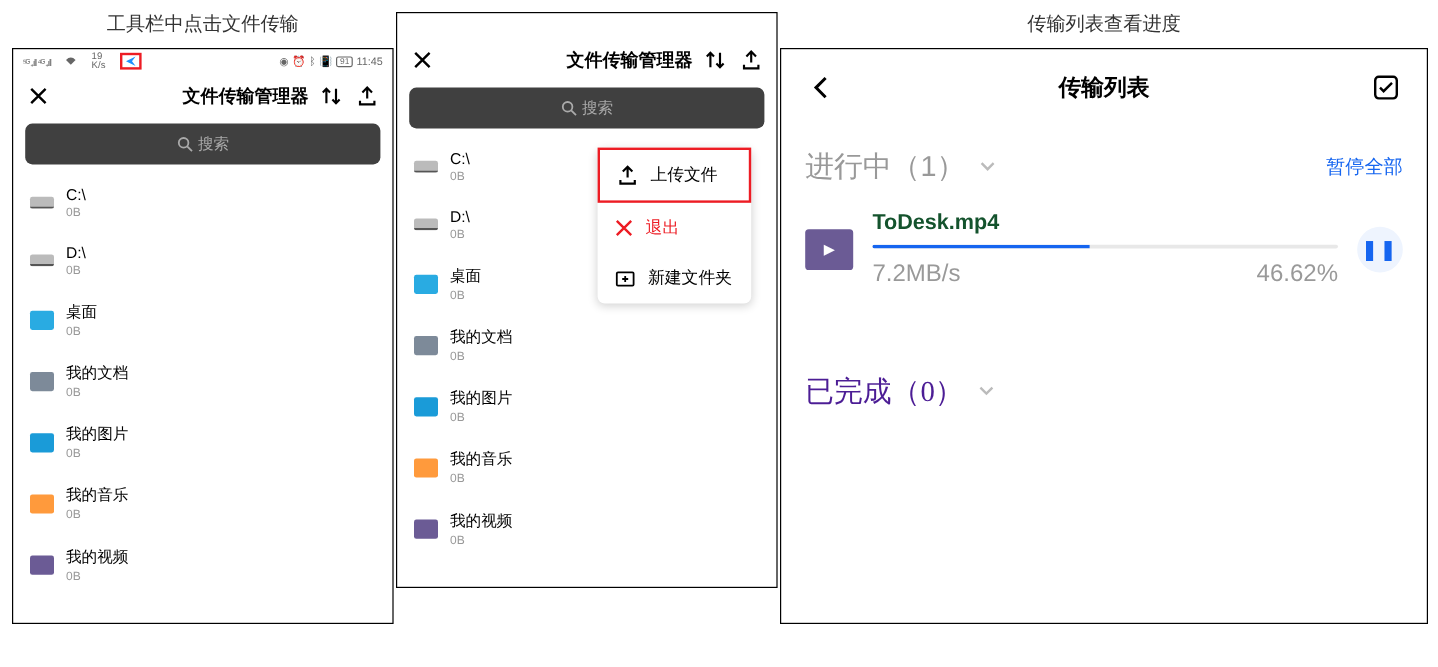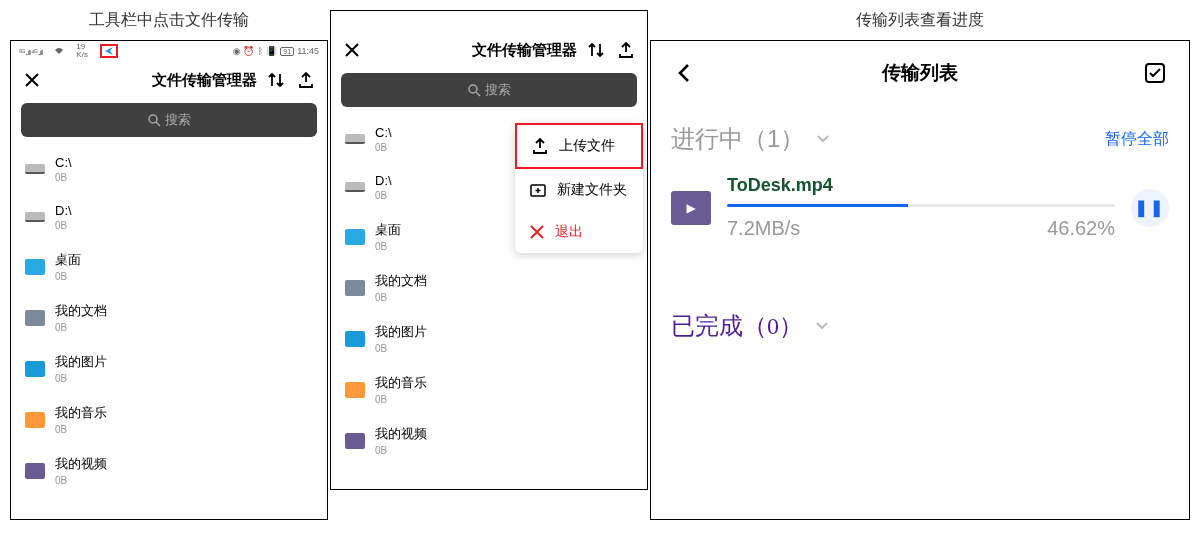--- a/index.html
+++ b/index.html
@@ -34,21 +34,21 @@
     .folder-blue { background: #29abe2; }
     .folder-gray { background: #7d8a99; }
     .folder-cyan { background: #1a9bd8; position: relative; }
     .folder-orange { background: #ff9a3c; position: relative; }
     .folder-purple { background: #6b5b95; position: relative; }
     .file-info { display: flex; flex-direction: column; }
     .file-name { font-size: 13px; font-weight: 500; color: #000; }
     .file-size { font-size: 10px; color: #999; margin-top: 2px; }
     
     
-    .dropdown { position: absolute; top: 112px; right: 4px; background: #fff; border-radius: 6px; box-shadow: 0 2px 8px rgba(0,0,0,0.18); width: 128px; z-index: 10; overflow: visible; }
+    .dropdown { position: absolute; top: 112px; right: 21px; background: #fff; border-radius: 6px; box-shadow: 0 2px 8px rgba(0,0,0,0.18); width: 128px; z-index: 10; overflow: visible; }
     .dropdown-item { display: flex; align-items: center; padding: 12px 14px; gap: 10px; font-size: 14px; cursor: pointer; }
     .dropdown-item.highlighted { border: 2px solid #ed1c24; }
     .exit-text { color: #ed1c24; }
     
     
     .p3-header { display: flex; align-items: center; justify-content: space-between; padding: 18px 20px 12px; }
     .p3-title { font-size: 19px; font-weight: bold; color: #000; }
     .p3-tabs { display: flex; margin: 16px 20px 8px; background: #f5f5f5; border-radius: 10px; padding: 4px; }
     .p3-tab { flex: 1; text-align: center; padding: 12px; font-size: 18px; color: #888; border-radius: 8px; cursor: pointer; }
     .p3-tab.active { background: #fff; color: #000; box-shadow: 0 1px 3px rgba(0,0,0,0.08); }
@@ -260,31 +260,31 @@
         </div>
 
       <div class="dropdown">
         <div class="dropdown-item highlighted">
           <svg width="18" height="18" viewBox="0 0 18 18">
               <path d="M9 2 L9 11 M5 6 L9 2 L13 6 M3 13 L3 16 L15 16 L15 13" stroke="#000" stroke-width="1.8" fill="none"></path>
             </svg>
           <span>上传文件</span>
         </div>
         <div class="dropdown-item">
+          <svg width="16" height="16" viewBox="0 0 16 16">
+              <path d="M2 2 L14 14 M14 2 L2 14" stroke="#ed1c24" stroke-width="2"></path>
+            </svg>
+          <span class="exit-text">退出</span>
+        </div>
+        <div class="dropdown-item">
           <svg width="18" height="18" viewBox="0 0 18 18">
               <rect x="2" y="4" width="14" height="11" rx="1" stroke="#000" stroke-width="1.5" fill="none"></rect>
               <path d="M9 7 L9 12 M6.5 9.5 L11.5 9.5" stroke="#000" stroke-width="1.5"></path>
             </svg>
           <span>新建文件夹</span>
-        </div>
-        <div class="dropdown-item">
-          <svg width="16" height="16" viewBox="0 0 16 16">
-              <path d="M2 2 L14 14 M14 2 L2 14" stroke="#ed1c24" stroke-width="2"></path>
-            </svg>
-          <span class="exit-text">退出</span>
         </div>
       </div>
     </div>
   </div>
 
   <div class="col col3">
     <div class="caption">传输列表查看进度</div>
     <div class="phone">
       <div class="p3-header">
         <div class="icon-btn" style="width:28px;height:28px;">

